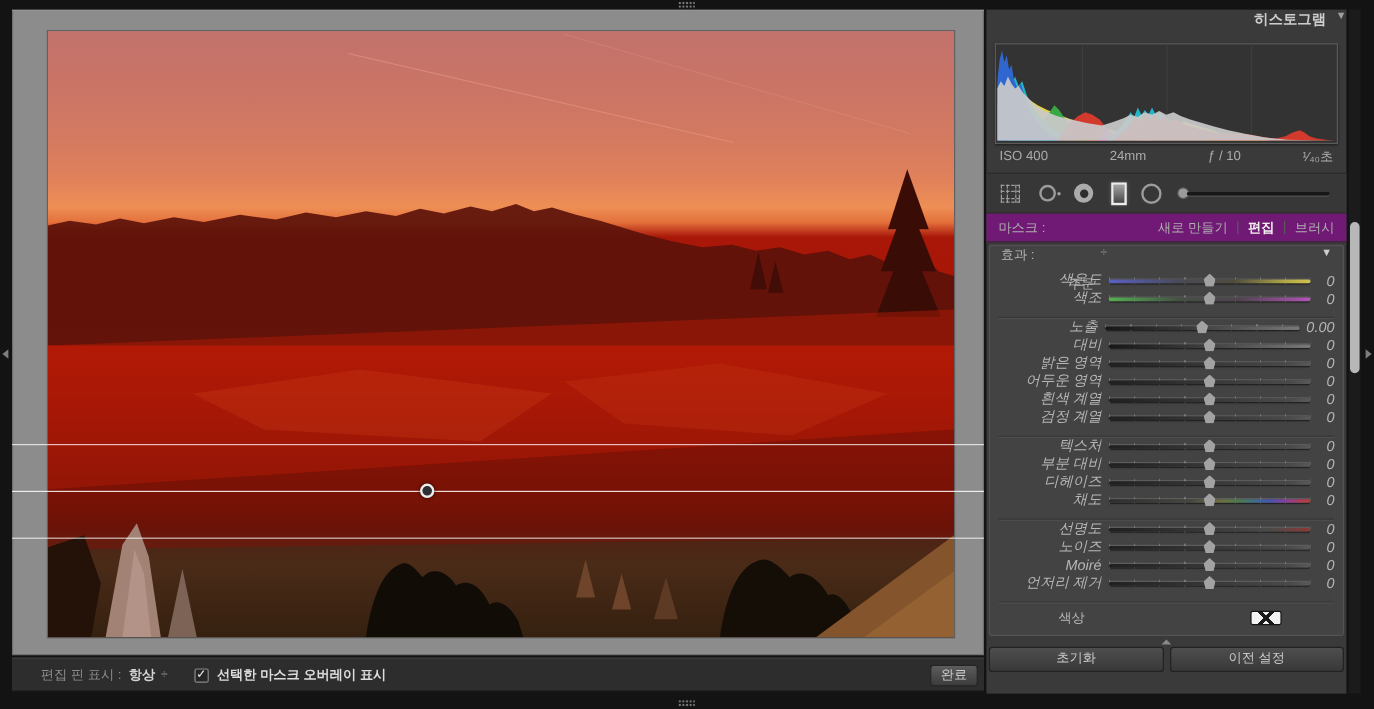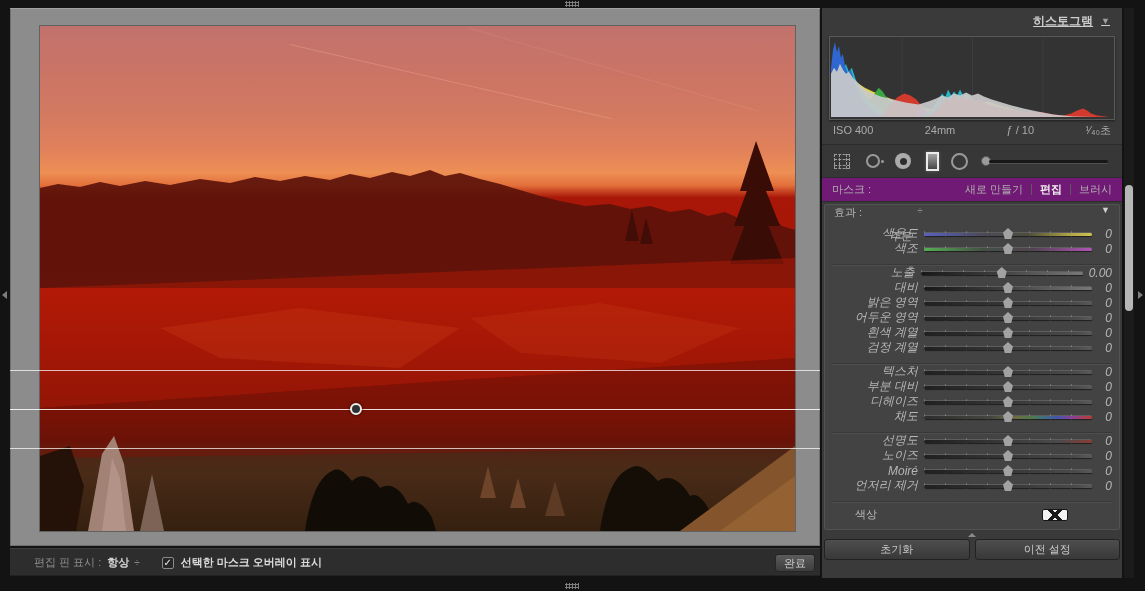--- a/index.html
+++ b/index.html
@@ -43,22 +43,22 @@
   .cbx { width:12px; height:12px; background:#262626; border:1px solid #8a8a8a; border-radius:2px;
          margin-left:22px; display:flex; align-items:center; justify-content:center;
          color:#efefef; font-size:10px; line-height:10px; }
   .cbx-label { color:#dcdcdc; margin-left:7px; font-weight:bold; }
   .done-btn { position:absolute; right:5px; top:5px; width:40px; height:18px;
               background:linear-gradient(#5c5c5c,#3c3c3c); border:1px solid #262626; border-radius:3px;
               color:#cfcfcf; font-size:11px; line-height:16px; text-align:center; }
 
   
   .rpanel { position:absolute; left:822px; top:8px; width:300px; height:570px; background:#3a3a3a; }
-  .hist-header { height:26px; display:flex; align-items:center; justify-content:flex-end;
-                 padding-right:12px; color:#cdcdcd; font-size:12px; font-weight:bold;text-decoration:underline; }
+  .hist-header { height:26px; display:flex; align-items:flex-start; justify-content:flex-end;
+                 color:#cdcdcd; font-size:12px; font-weight:bold; }
   .hist-header .fold { color:#9f9f9f; font-size:9px; margin-left:8px; }
   .hist-box { margin:2px 7px 0 7px; height:84px; background:#333; border:1px solid #5a5a5a;
               box-shadow:0 1px 2px rgba(0,0,0,.5); position:relative; }
   .hist-box svg { position:absolute; inset:1px; }
   .hist-info { height:18px; display:flex; align-items:center; justify-content:space-between;
                padding:0 11px; color:#ababab; font-size:11px; margin-top:1px; }
   .orig-row { height:18px; display:flex; align-items:center; padding-left:11px; }
   .orig-row .box { width:10px; height:10px; border:1px solid #808080; background:transparent; border-radius:1px; }
   .orig-row .lbl { color:#9c9c9c; font-size:11px; margin-left:7px; }
 
@@ -112,21 +112,21 @@
   .sdiv { height:9px; margin:0 7px; border-bottom:1px solid #383838; box-shadow:0 1px 0 #4e4e4e; }
 
   .t-temp { background:linear-gradient(90deg,#5a60c2 0%,#4a4a58 35%,#4e4c3c 62%,#b3a847 88%,#cfc24e 100%); }
   .t-tint { background:linear-gradient(90deg,#55b052 0%,#445044 35%,#504450 65%,#b254b8 100%); }
   .t-exposure { background:linear-gradient(90deg,#171717,#3c3c3c 45%,#787878 100%); }
   .t-plain { background:linear-gradient(90deg,#202020,#4a4a4a 90%,#5a5a5a 100%); }
   .t-sat { background:linear-gradient(90deg,#2e2e2e 0%,#454540 40%,#6d6d42 55%,#4e7a4a 64%,#3f6e86 72%,#4853ae 80%,#8a4098 88%,#bd3c33 100%); }
   .t-sharp { background:linear-gradient(90deg,#1f1f1f,#4a4a4a 80%,#8a3b34 100%); }
 
   .color-row { height:25px; display:flex; align-items:center; padding:0 9px; font-size:11px; }
-  .color-row .clabel { color:#b6b6b6; margin-left:21px; }
+  .color-row .clabel { color:#b6b6b6; margin-left:48px; }
   .swatch { margin-left:auto; margin-right:42px; width:26px; height:12px; background:#f2f2f2;
             border:1px solid #161616; border-radius:2px;
             background-image:linear-gradient(45deg, transparent 44%, #1a1a1a 44%, #1a1a1a 56%, transparent 56%),
                              linear-gradient(-45deg, transparent 44%, #1a1a1a 44%, #1a1a1a 56%, transparent 56%); }
 
   .notch { width:0; height:0; margin:3px auto 2px auto; border-left:4px solid transparent;
            border-right:4px solid transparent; border-bottom:4px solid #8a8a8a; }
   .footer-btns { display:flex; gap:5px; margin:1px 2px 0 2px; }
   .panel-btn { flex:1; height:21px; background:linear-gradient(#4e4e4e,#383838); border:1px solid #222;
                border-radius:3px; color:#c9c9c9; font-size:11px; line-height:19px; text-align:center; }

